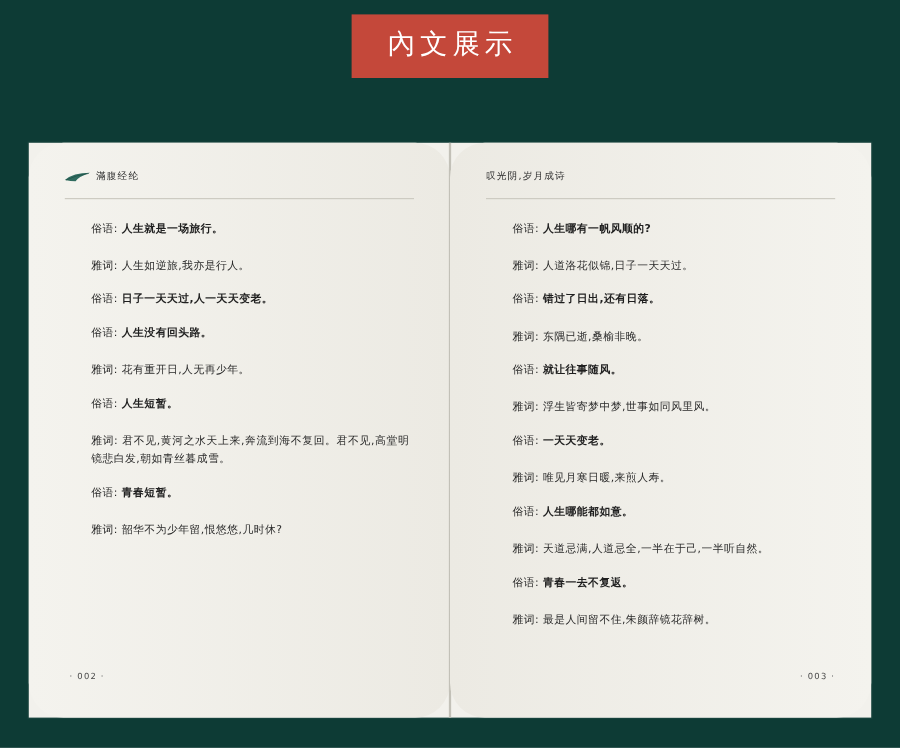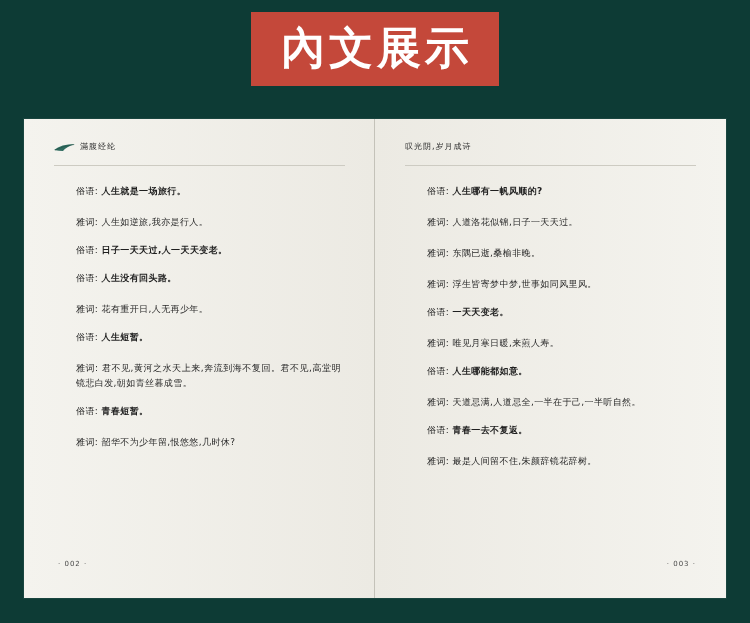--- a/index.html
+++ b/index.html
@@ -24,45 +24,46 @@
     position: absolute;
     top: 12px;
     left: 0;
     width: 750px;
     text-align: center;
   }
   .banner {
     display: inline-block;
     background: #c4483a;
     color: #ffffff;
-    font-size: 44px;
+    font-size: 23px;
     line-height: 1;
     letter-spacing: 4px;
     padding: 14px 26px 16px 30px;
     font-family: "DejaVu Sans", "Liberation Sans", sans-serif;
-    font-weight: bold;
+    font-weight: normal;
   }
   
   .spread {
     position: absolute;
     top: 119px;
     left: 24px;
     width: 702px;
     height: 479px;
     background: #f2f1ec;
     display: flex;
     box-shadow: 0 0 0 1px rgba(255,255,255,0.05);
   }
   .leaf {
     position: relative;
     width: 351px;
     height: 479px;
     box-sizing: border-box;
     padding: 22px 30px 0 30px;
     background: linear-gradient(to right, #f4f3ee, #eceae3);
+    border-radius: 29px;
   }
   .leaf.right {
     background: linear-gradient(to left, #f4f3ee, #eceae3);
   }
   .gutter {
     position: absolute;
     top: 0;
     left: 350px;
     width: 2px;
     height: 479px;
@@ -237,27 +238,35 @@
             <span class="lbl">俗语:</span>
             <span class="txt">人生哪有一帆风顺的?</span>
           </div>
           <div class="line ya">
             <span class="lbl">雅词:</span>
             <span class="txt">人道洛花似锦,日子一天天过。</span>
           </div>
         </div>
 
         <div class="entry">
+          <div class="line su">
+            <span class="lbl">俗语:</span>
+            <span class="txt">错过了日出,还有日落。</span>
+          </div>
           <div class="line ya">
             <span class="lbl">雅词:</span>
             <span class="txt">东隅已逝,桑榆非晚。</span>
           </div>
         </div>
 
         <div class="entry">
+          <div class="line su">
+            <span class="lbl">俗语:</span>
+            <span class="txt">就让往事随风。</span>
+          </div>
           <div class="line ya">
             <span class="lbl">雅词:</span>
             <span class="txt">浮生皆寄梦中梦,世事如同风里风。</span>
           </div>
         </div>
 
         <div class="entry">
           <div class="line su">
             <span class="lbl">俗语:</span>
             <span class="txt">一天天变老。</span>

